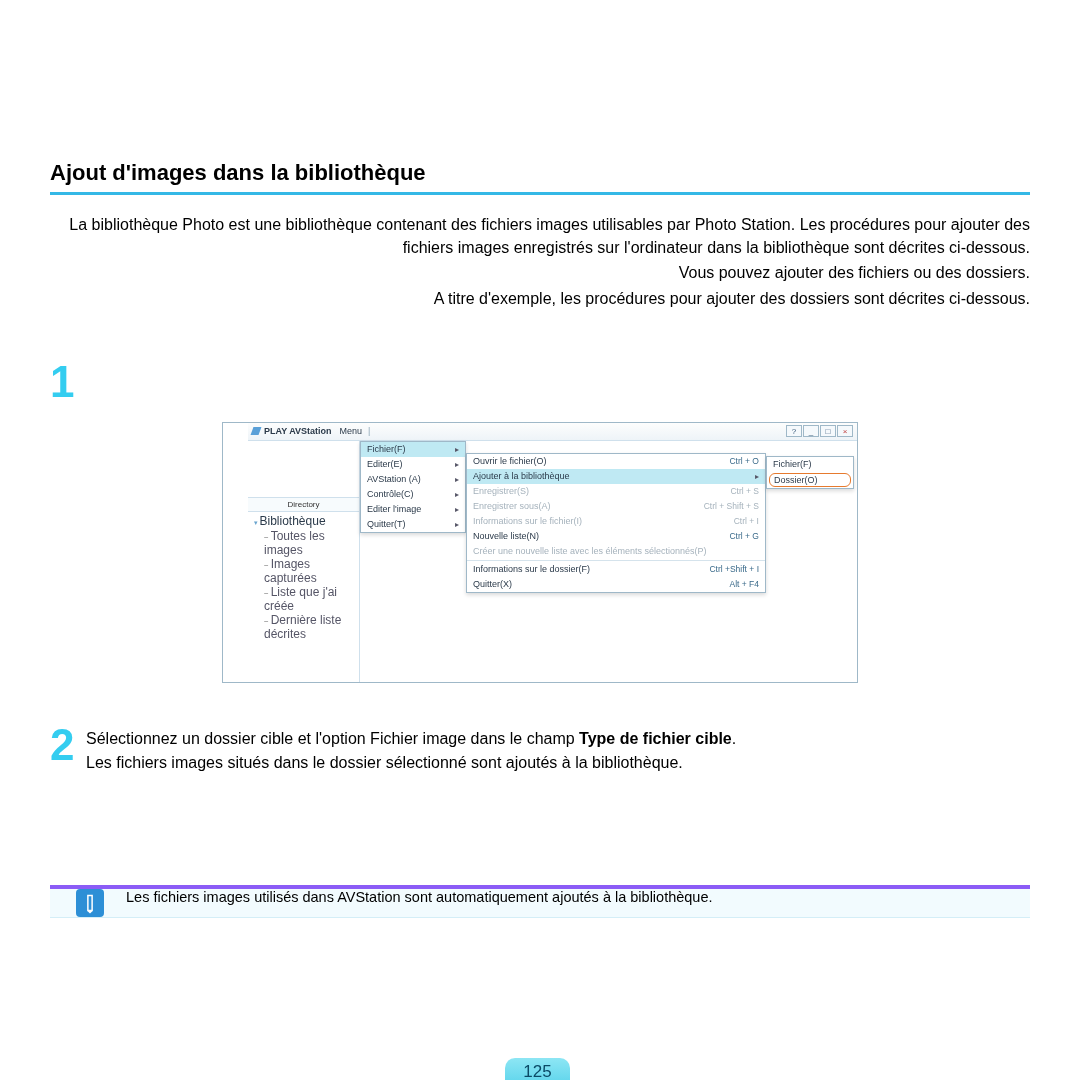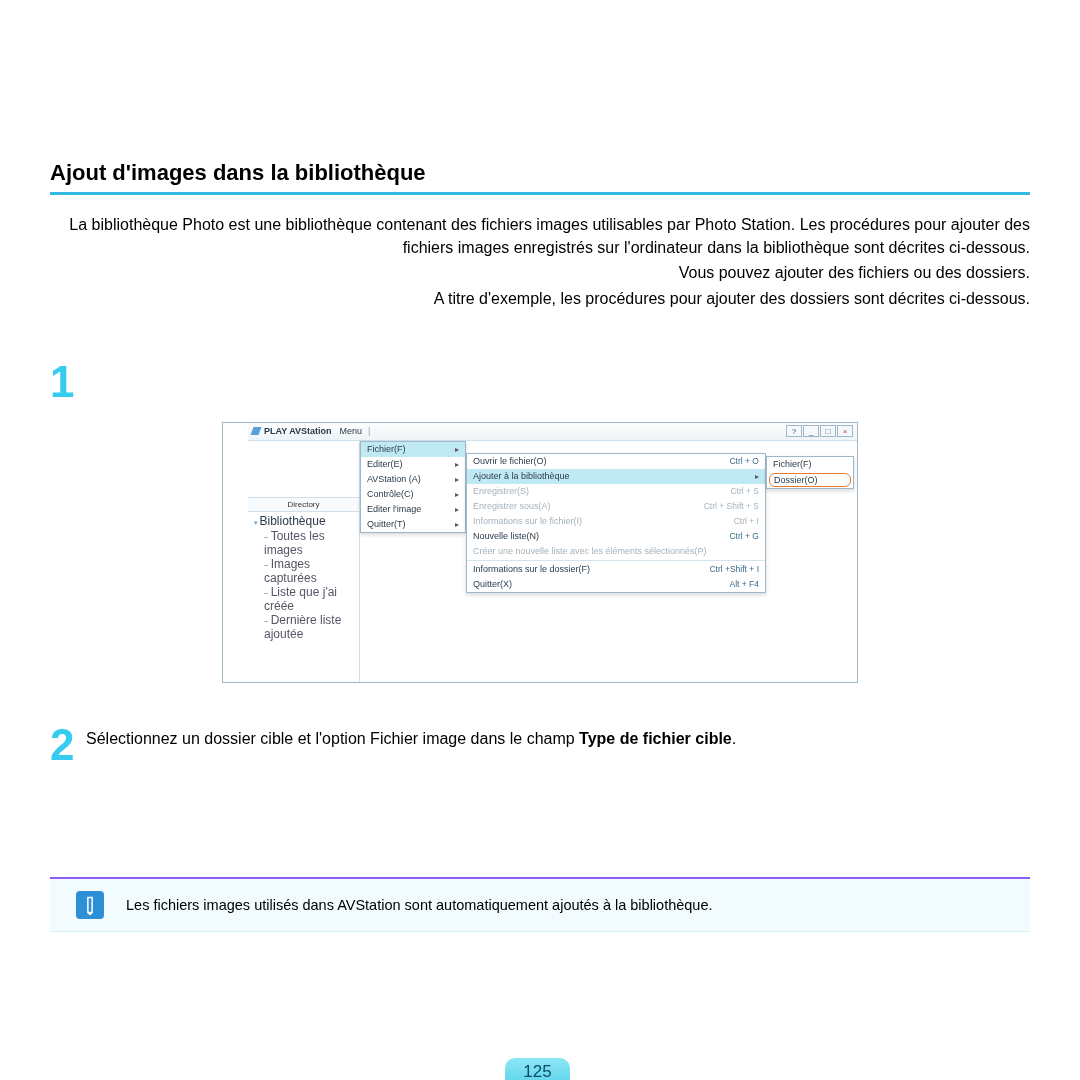--- a/index.html
+++ b/index.html
@@ -46,21 +46,21 @@
   .mp-mid { left:106px; top:12px; width:300px; }
   .mp-mid .menu-row { justify-content:space-between; }
   .mid-label { flex:1; }
   .mid-sc { color:#3a6a8a; font-size:8.5px; }
   .menu-row.disabled .mid-label, .menu-row.disabled .mid-sc { color:#a5b2bc; }
 
   .mp-right { left:406px; top:0; width:88px; }
   .mp-right .menu-row.hl { border:1px solid #e67a2e; border-radius:6px; height:14px; margin:1px 2px; padding:0 4px; background:#fff; }
 
   
-  .note { margin: 110px 0 0 0; background:#f2fbfe; border-top:2px solid #8b5cf6; border-bottom:1px solid #d4eef7; padding:12px 26px; display:flex; align-items:center; gap:22px; }
+  .note { margin: 110px 0 0 0; background:#f2fbfe; border-top:4px solid #8b5cf6; border-bottom:1px solid #d4eef7; padding:0 26px; display:flex; align-items:flex-start; gap:22px; }
   .note-icon { width:28px; height:28px; background:#2d8fd6; border-radius:4px; display:flex; align-items:center; justify-content:center; transform:none; flex-shrink:0;}
   .note-icon svg { transform:rotate(-45deg); }
   .note-text { font-size:14.5px; }
 
   
   .pagenum-wrap { position:absolute; left:0; right:5px; bottom:16px; display:flex; justify-content:center; }
   .pagenum { background:linear-gradient(#8de6f4,#5fd5ec); border-radius:10px 10px 0 0; padding:4px 18px 2px 18px; font-size:17px; color:#0a4a66; font-weight:500; }
   .page-container { position:relative; width:1080px; height:1080px; }
 </style>
 </head>
@@ -98,21 +98,21 @@
           </div>
         </div>
         <div class="app-body">
           <div class="sidebar">
             <div class="sb-hdr">Directory</div>
             <div class="sb-list">
               <div class="sb-group disc">Bibliothèque</div>
               <div class="sb-sub tw">Toutes les images</div>
               <div class="sb-sub tw">Images capturées</div>
               <div class="sb-sub tw">Liste que j'ai créée</div>
-              <div class="sb-sub tw">Dernière liste ajoutée</div>
+              <div class="sb-sub tw">Dernière liste décrites</div>
             </div>
           </div>
           <div class="main-area">
 
             <div class="menu-panel mp-left">
               <div class="menu-row sel">
                     <span>Fichier(F)</span>
                     <span class="arrow">▸</span>
                   </div>
               <div class="menu-row">
@@ -186,20 +186,21 @@
             </div>
           </div>
         </div>
       </div>
     </div>
 
     <div class="step">
       <div class="step-num">2</div>
       <div class="step-body">
         <span>Sélectionnez un dossier cible et l'option Fichier image dans le champ </span><span class="bold">Type de fichier cible</span><span>.</span><br>
+        <span>Les fichiers images situés dans le dossier sélectionné sont ajoutés à la bibliothèque.</span>
       </div>
     </div>
   </div>
 
   <div class="note">
     <div class="note-icon">
       <svg width="18" height="18" viewBox="0 0 24 24">
             <path fill="none" stroke="#fff" stroke-width="2" d="M3 17l4 4L21 7l-4-4L3 17z M3 17l0 4 4 0"></path>
           </svg>
     </div>

